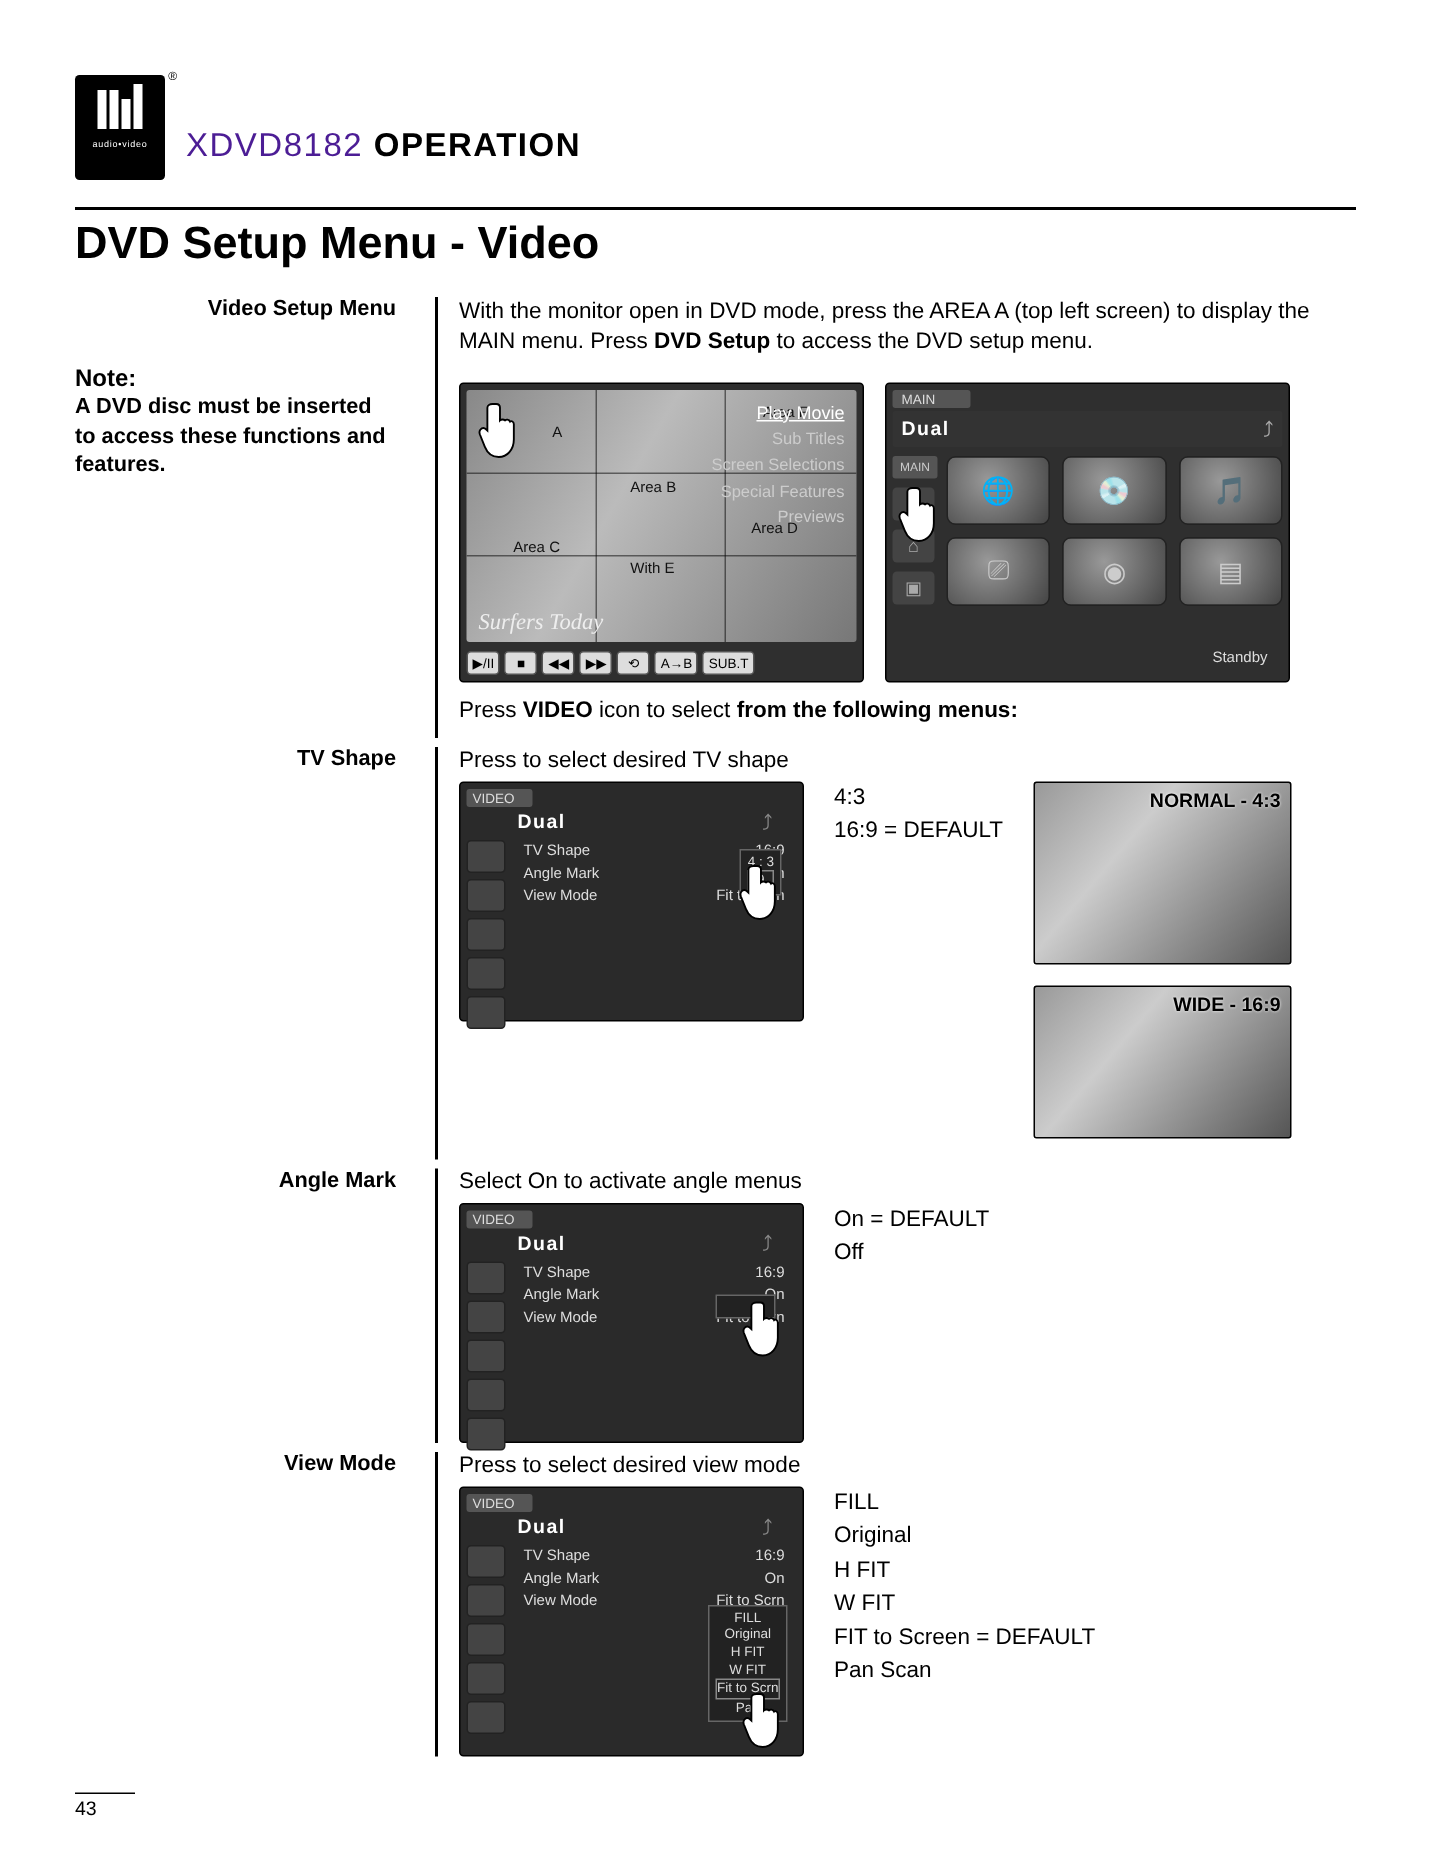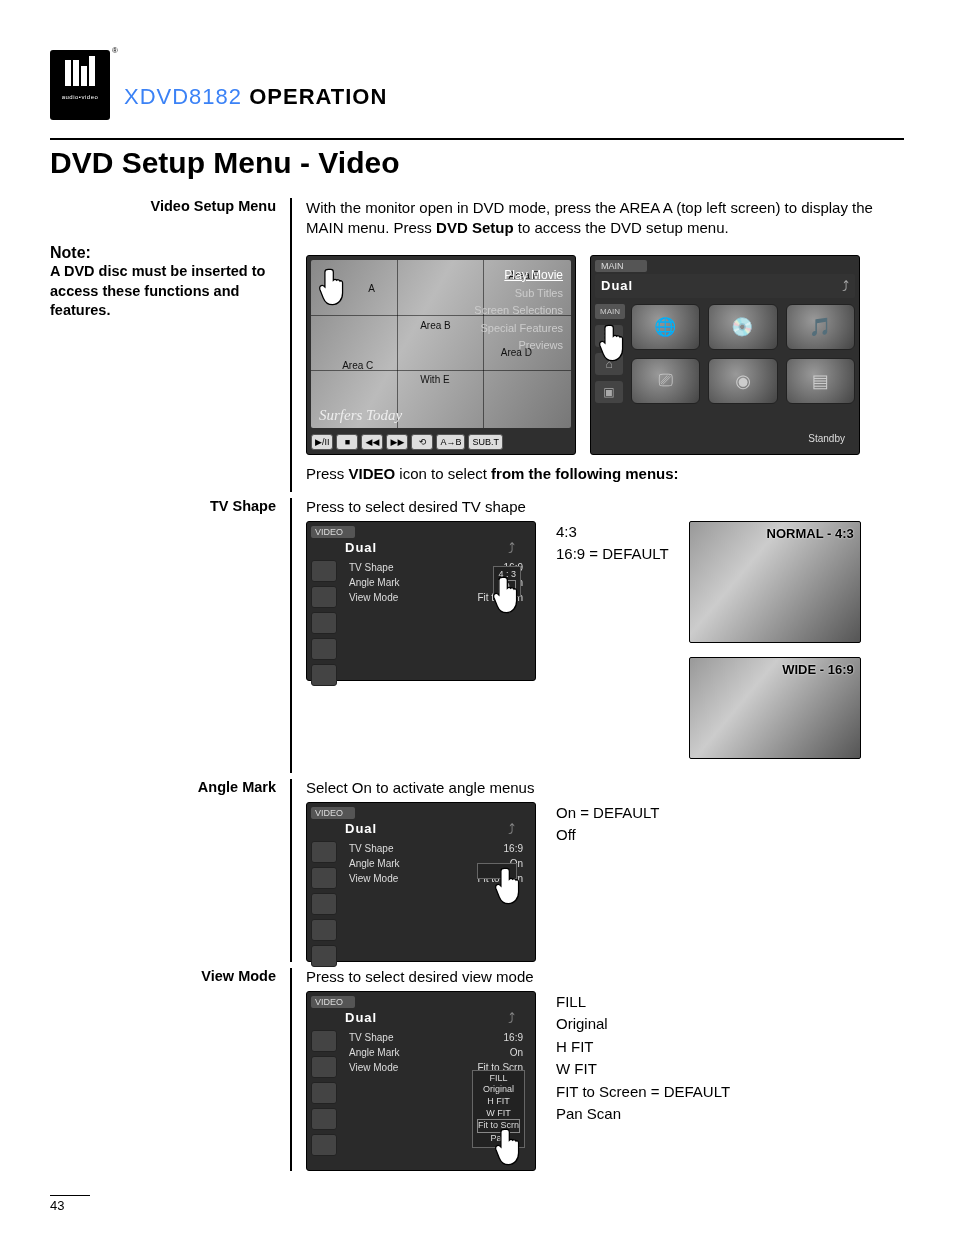--- a/index.html
+++ b/index.html
@@ -8,25 +8,25 @@
   .logo{width:60px;height:70px;background:#000;border-radius:3px;position:relative;display:flex;flex-direction:column;align-items:center;justify-content:flex-start;padding-top:6px;box-sizing:border-box;}
   .logo-bars{display:flex;gap:2px;height:30px;align-items:flex-end;}
   .logo-bars span{display:block;width:6px;background:#fff;}
   .logo-bars span:nth-child(1){height:26px;}
   .logo-bars span:nth-child(2){height:26px;}
   .logo-bars span:nth-child(3){height:20px;}
   .logo-bars span:nth-child(4){height:30px;}
   .logo-av{color:#fff;font-size:6px;letter-spacing:0.5px;margin-top:8px;}
   .logo-reg{position:absolute;top:-4px;right:-8px;font-size:8px;}
   .header-title{font-size:22px;font-weight:bold;letter-spacing:1px;margin-bottom:10px;}
-  .header-title .light{font-weight:normal;color:#3b82f6;}
+  .header-title .light{font-weight:normal;color:#4c1d95;}
   .rule{border:none;border-top:2px solid #000;margin:0 0 6px 0;}
   .page-title{font-size:30px;font-weight:bold;margin:6px 0 18px 0;}
   .cols{display:flex;gap:0;}
-  .left{width:240px;flex:0 0 240px;text-align:right;padding-right:14px;box-sizing:border-box;}
+  .left{width:240px;flex:0 0 240px;text-align:right;padding-right:26px;box-sizing:border-box;}
   .divider{width:2px;background:#000;flex:0 0 2px;margin-right:14px;}
   .right{flex:1;}
   .lbl{font-weight:bold;font-size:14.5px;}
   .note-h{font-weight:bold;font-size:16px;text-align:left;margin-top:30px;}
   .note-b{font-weight:bold;font-size:14.5px;text-align:left;line-height:1.35;}
   .intro{font-size:15px;line-height:1.35;}
   .screens{display:flex;gap:14px;margin:16px 0 10px 0;}
   .screen{background:#2f2f2f;border:1px solid #000;border-radius:3px;box-sizing:border-box;padding:4px;}
   .screen.main{width:270px;height:200px;position:relative;display:flex;flex-direction:column;}
   .screen.grid{width:270px;height:200px;position:relative;}

